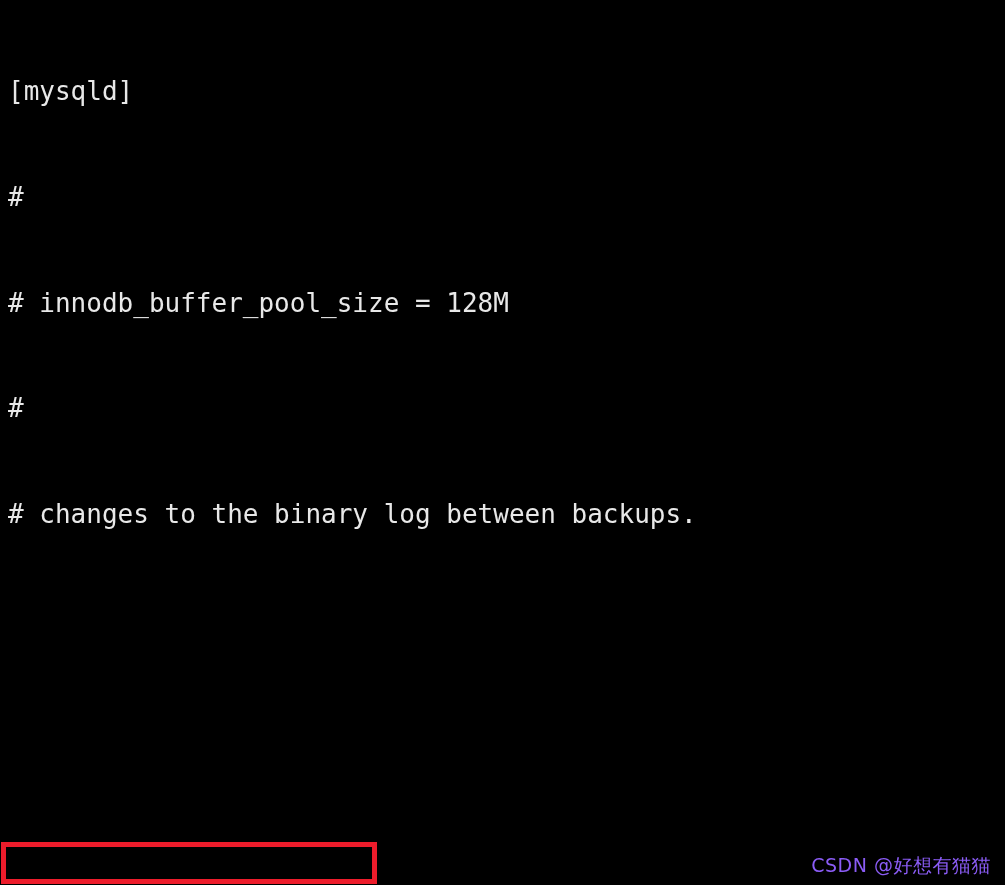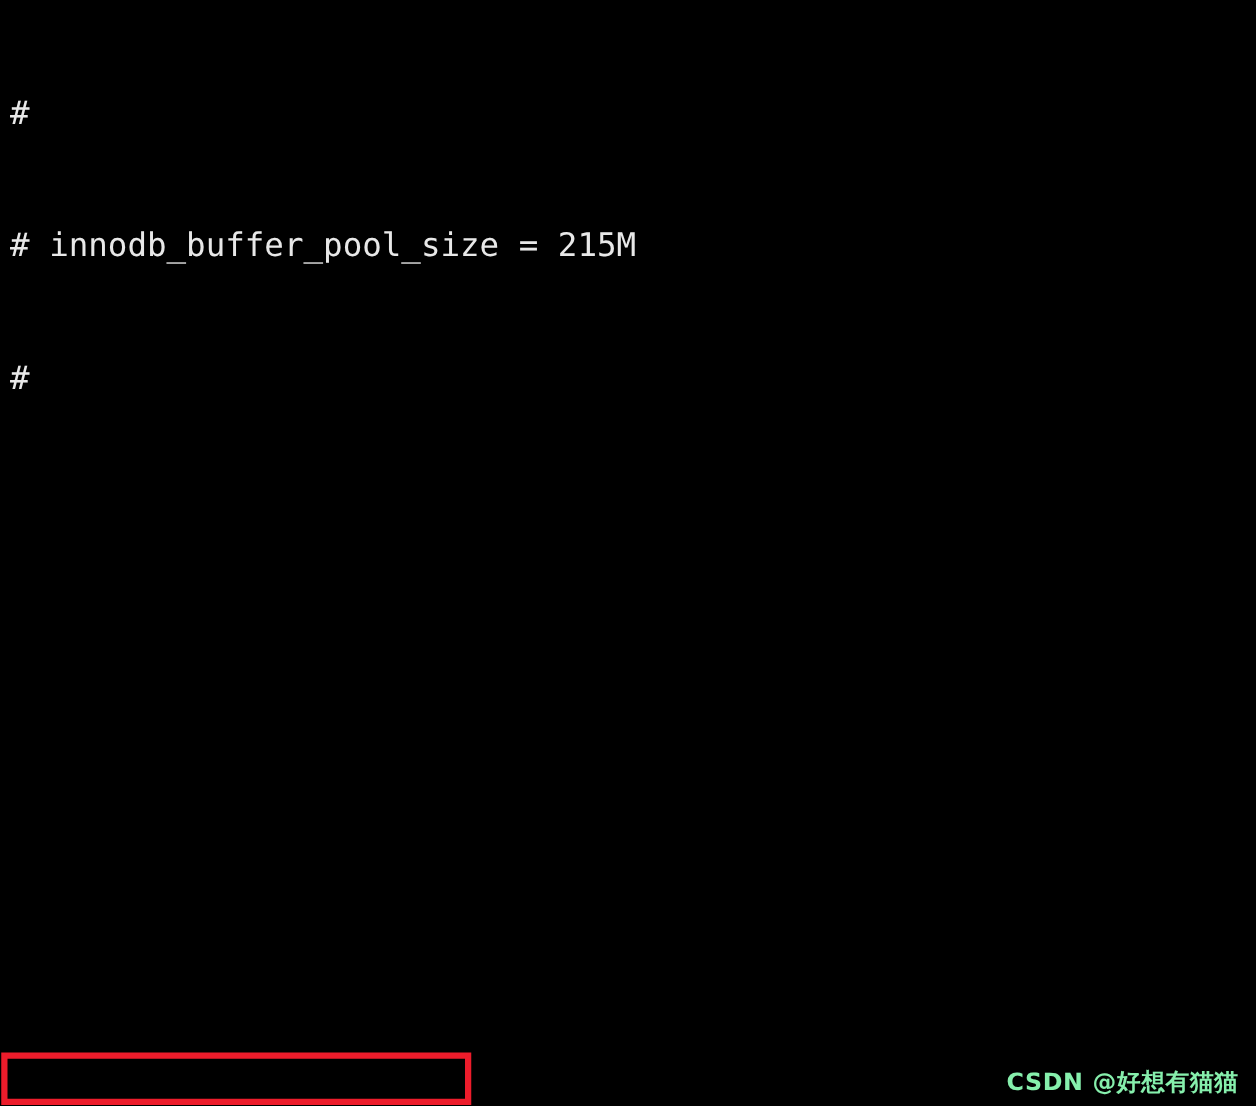--- a/index.html
+++ b/index.html
@@ -58,23 +58,25 @@
     letter-spacing: 0.5px;
     white-space: nowrap;
   }
 </style>
 </head>
 <body>
 
 <div id="screen" style="background: rgb(0, 0, 0);">
 
   <div id="terminal" style="color: rgb(232, 232, 232);">
+    <div class="line">[mysqld]</div>
     <div class="line">#</div>
-    <div class="line"># innodb_buffer_pool_size = 215M</div>
+    <div class="line"># innodb_buffer_pool_size = 128M</div>
     <div class="line">#</div>
+    <div class="line"># changes to the binary log between backups.</div>
     
     
     
     
     
     
     
     
     
     
@@ -82,15 +84,15 @@
     
     
     
     
     
     
   </div>
 
   <div id="highlight-box" style="left: 1px; top: 842px; width: 376px; height: 42px; border: 5px solid rgb(237, 28, 43);"></div>
 
-  <div id="watermark" style="color: #86efac; font-weight: bold;">CSDN @好想有猫猫</div>
+  <div id="watermark" style="color: #8b5cf6;">CSDN @好想有猫猫</div>
 
 </div>
 
 </body></html>

